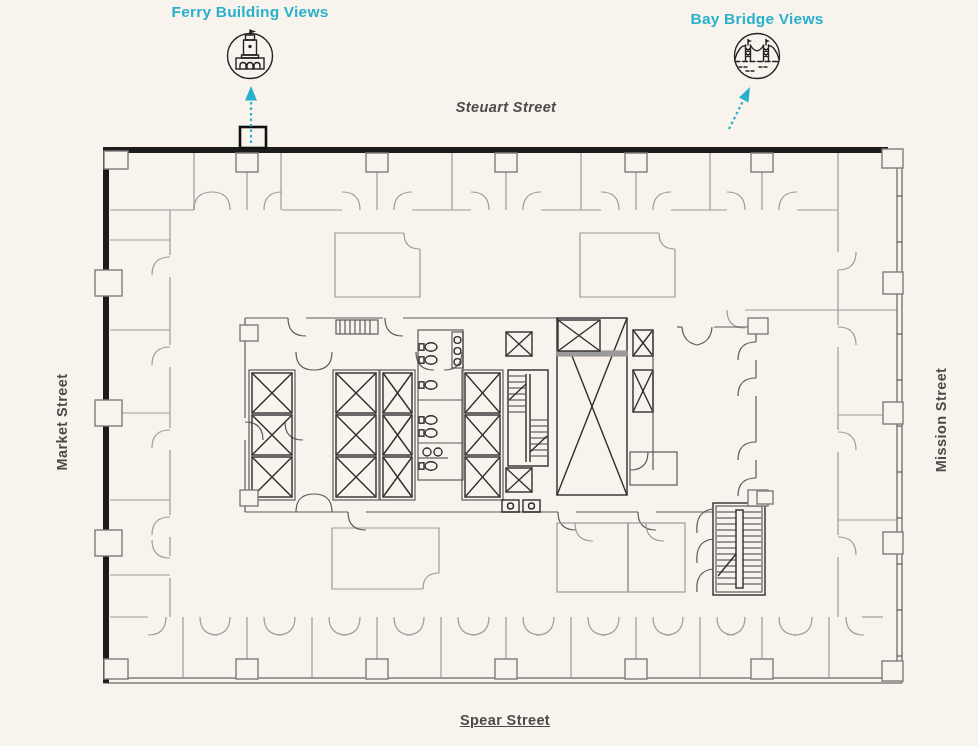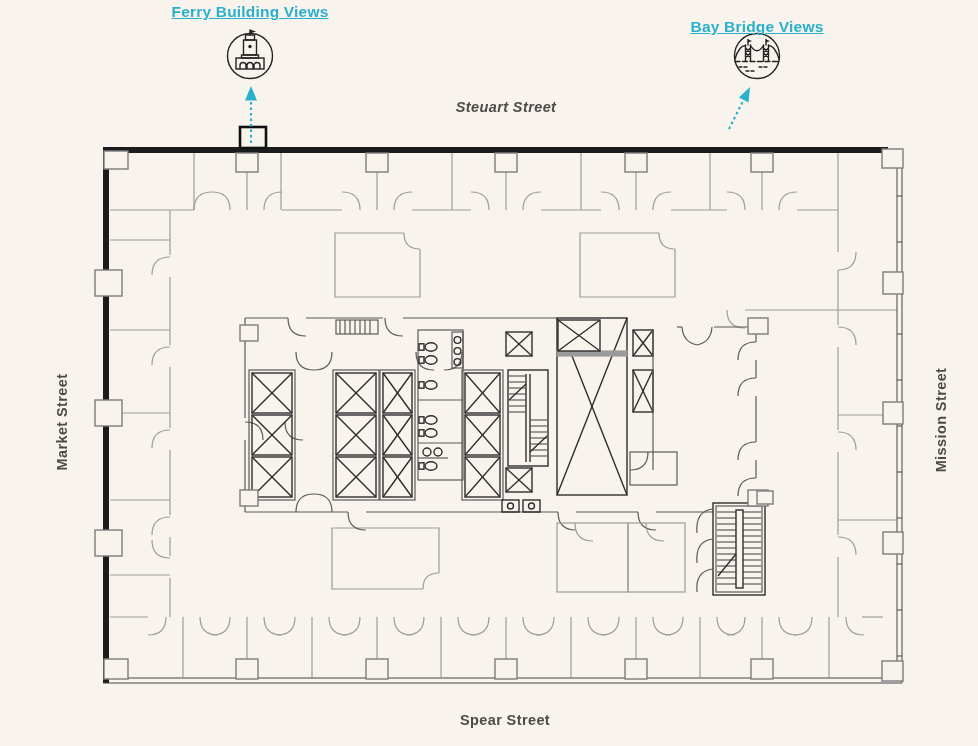--- a/index.html
+++ b/index.html
@@ -16,21 +16,21 @@
   .core{stroke:#5a5a5a;fill:none;stroke-width:1.2px;}
   .dark{stroke:#2e2e2e;fill:none;stroke-width:1.4px;}
   .thin{stroke:#454545;fill:none;stroke-width:1px;}
   .wall{stroke:var(--wall);fill:none;}
   .colsq{stroke:#7d7d7d;fill:var(--background);stroke-width:1.4px;}
   .glyph{stroke:#232323;fill:none;stroke-width:1.4px;stroke-linecap:round;}
   .accent-stroke{stroke:var(--accent);}
   .accent-fill{fill:var(--accent);}
   .street{position:absolute;font-weight:700;font-size:14.5px;color:var(--ink);text-align:center;letter-spacing:.4px;}
   .vert{width:160px;height:20px;transform:rotate(-90deg);}
-  .callout{position:absolute;font-weight:700;font-size:15.5px;color:var(--accent);text-align:center;letter-spacing:.2px;text-decoration:underline;}
+  .callout{position:absolute;font-weight:700;font-size:15.5px;color:var(--accent);text-align:center;letter-spacing:.2px;}
 </style>
 </head>
 <body>
 
 <div class="canvas">
 
   <svg id="plan" width="978" height="746" viewBox="0 0 978 746">
     <g id="gen">
         <line x1="110" y1="210" x2="194" y2="210" class="band"></line>
         <line x1="282" y1="210" x2="342" y2="210" class="band"></line>
@@ -391,19 +391,19 @@
       <path class="glyph" stroke-width="1.2" d="M763.5,45 V61 M768.5,45 V61 M763.5,48 L768.5,52.5 M768.5,48 L763.5,52.5 M763.5,53 L768.5,57.5 M768.5,53 L763.5,57.5"></path>
       <path class="glyph" stroke-width="1" d="M748,39.5 V45 M766,39.5 V45"></path>
       <path d="M748,39.5 L752,41 L748,42.5 Z M766,39.5 L770,41 L766,42.5 Z" fill="#232323" stroke="none"></path>
       <path class="glyph" stroke-width="1.2" d="M735,59 Q739,45.5 745.5,45.5 M750.5,45.5 Q757,56 763.5,45.5 M768.5,45.5 Q775,45.5 779,59"></path>
       <path class="glyph" stroke-width="1.6" stroke-dasharray="5,2.5" d="M735,61.5 H779"></path>
       <path class="glyph" stroke-width="1.6" stroke-dasharray="3,2" d="M739,67 h8 M759,67 h8 M746,71 h8"></path>
     </g>
   </svg>
 
   <div class="callout" style="left:130px;top:3px;width:240px;">Ferry Building Views</div>
-  <div class="callout" style="left:637px;top:18px;width:240px;">Bay Bridge Views</div>
+  <div class="callout" style="left:637px;top:10px;width:240px;">Bay Bridge Views</div>
 
   <div class="street" style="left:396px;top:99px;width:220px;font-style:italic;">Steuart Street</div>
-  <div class="street" style="left:395px;top:712px;width:220px;">Spear Street</div>
+  <div class="street" style="left:395px;top:712px;width:220px;text-decoration:underline;">Spear Street</div>
   <div class="street vert" style="left:-16px;top:412px;">Market Street</div>
   <div class="street vert" style="left:863px;top:410px;">Mission Street</div>
 </div>
 
 </body></html>

